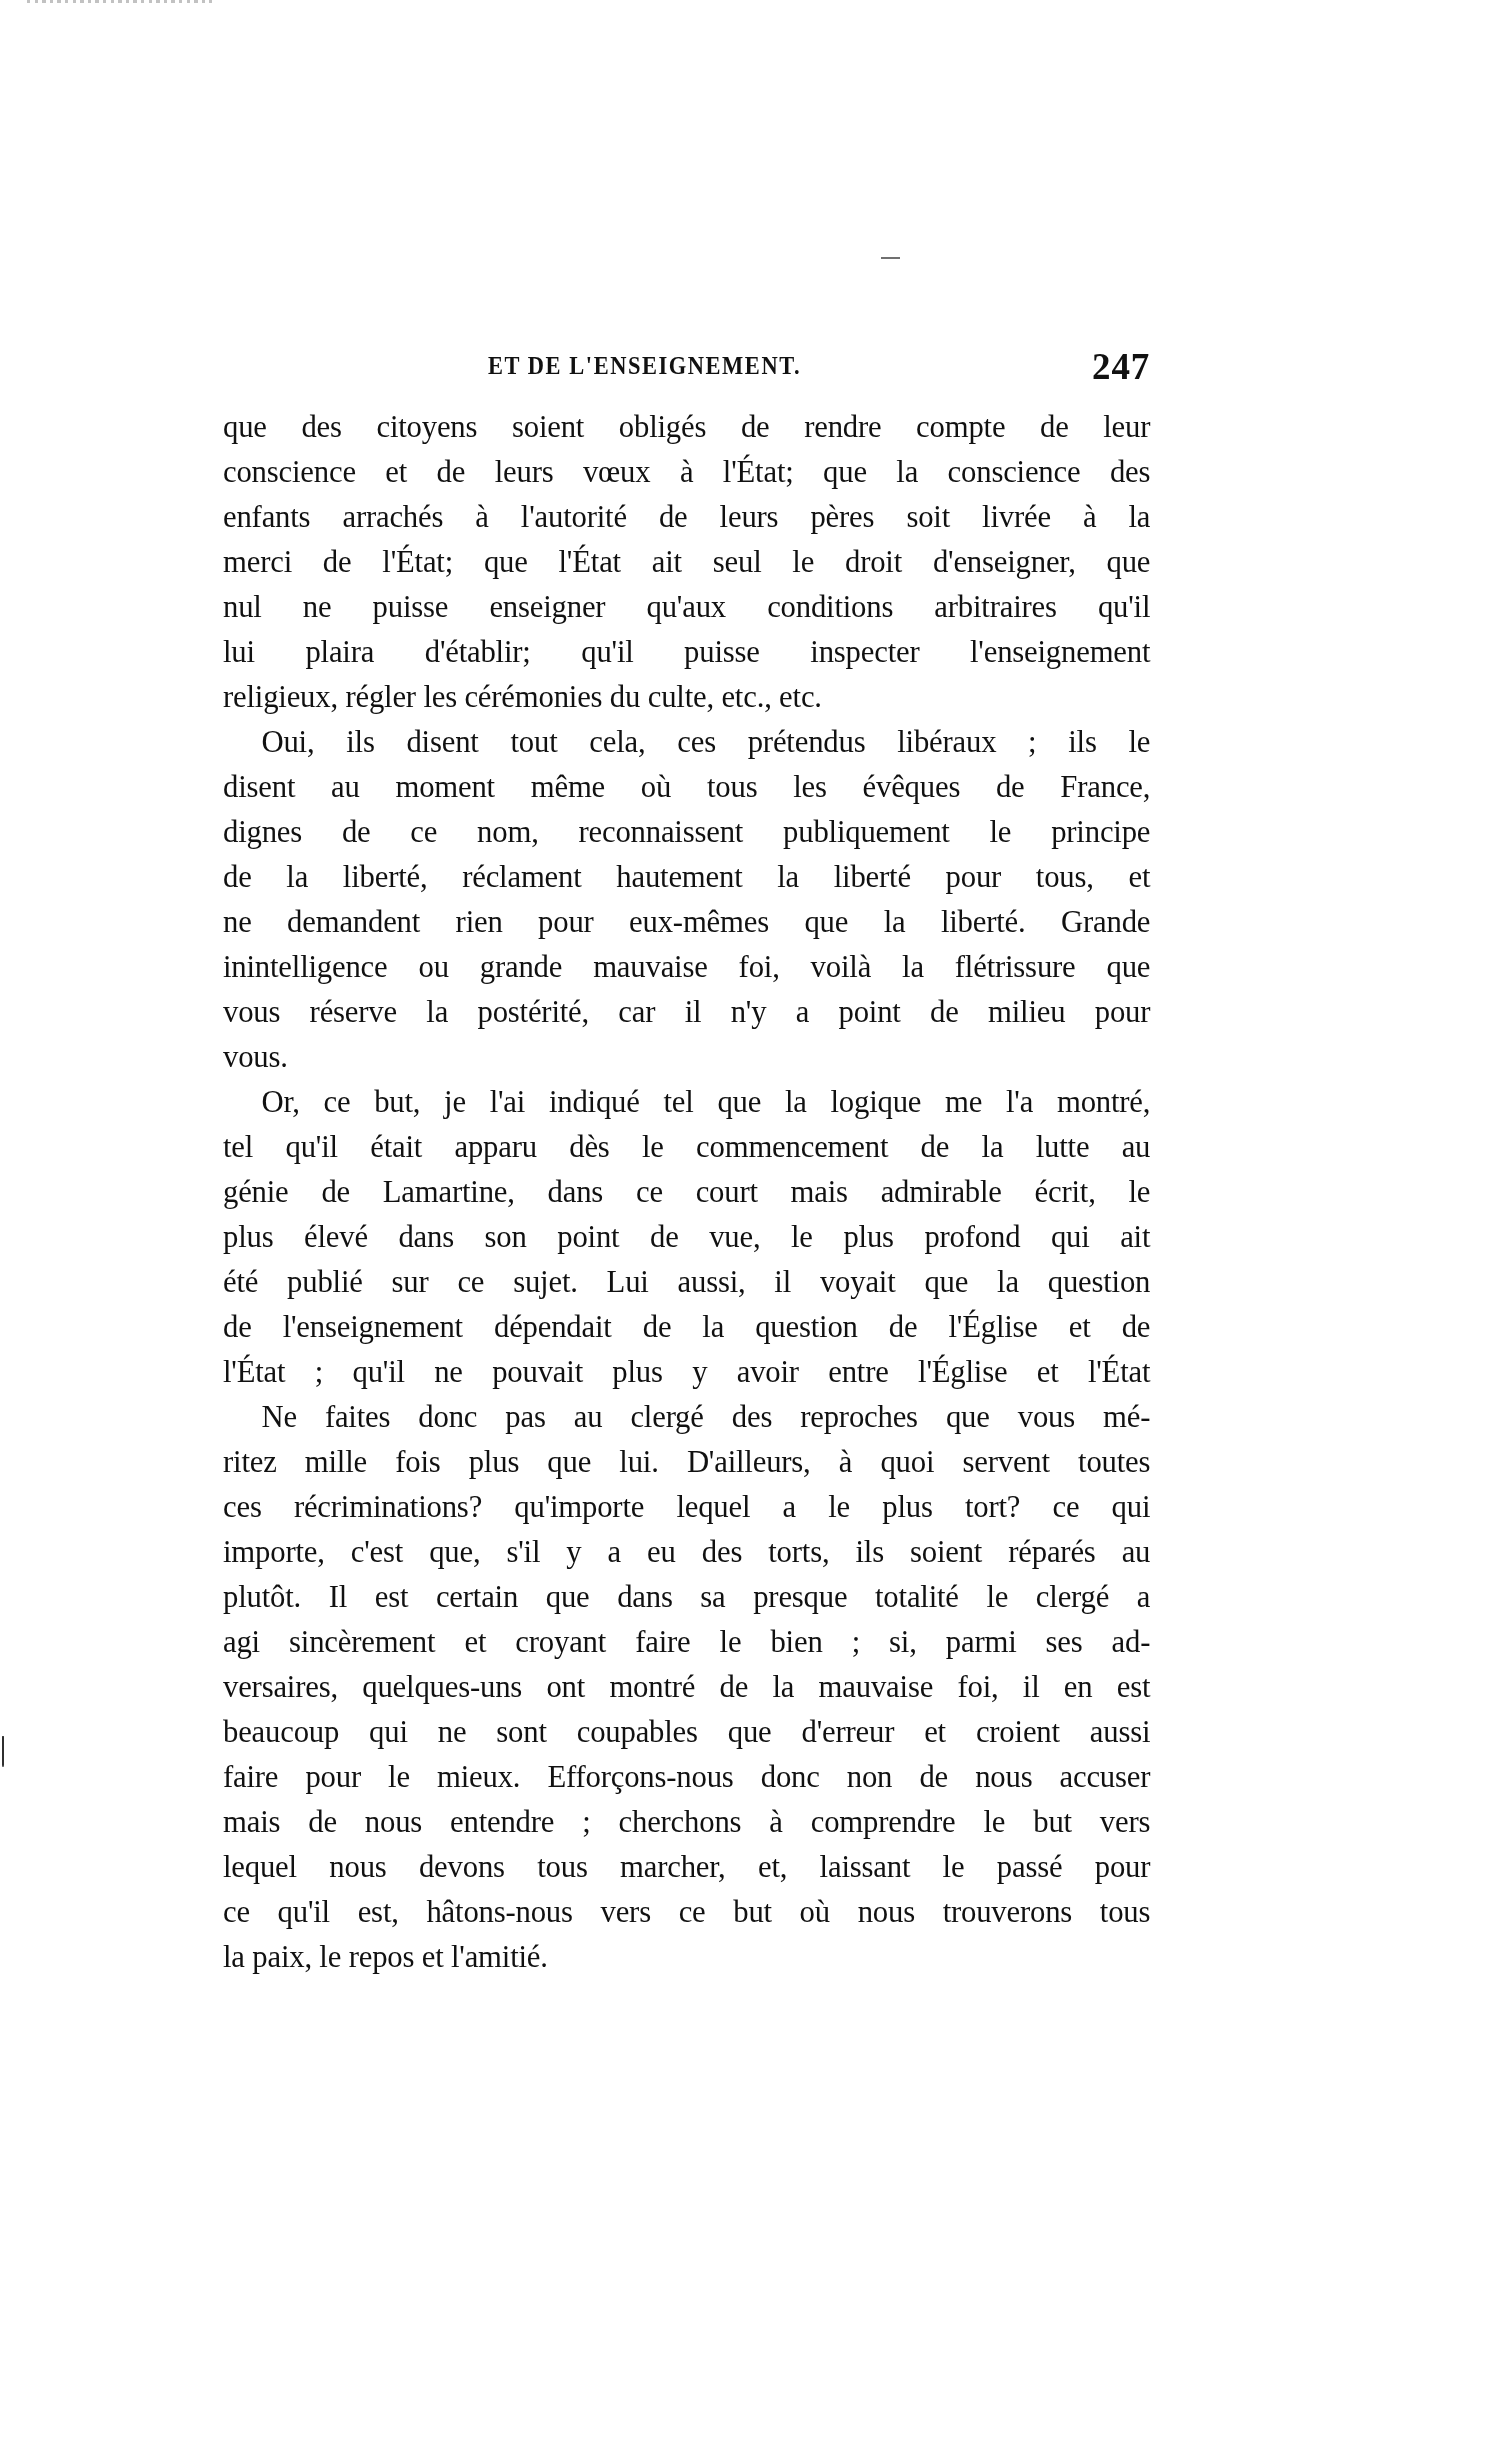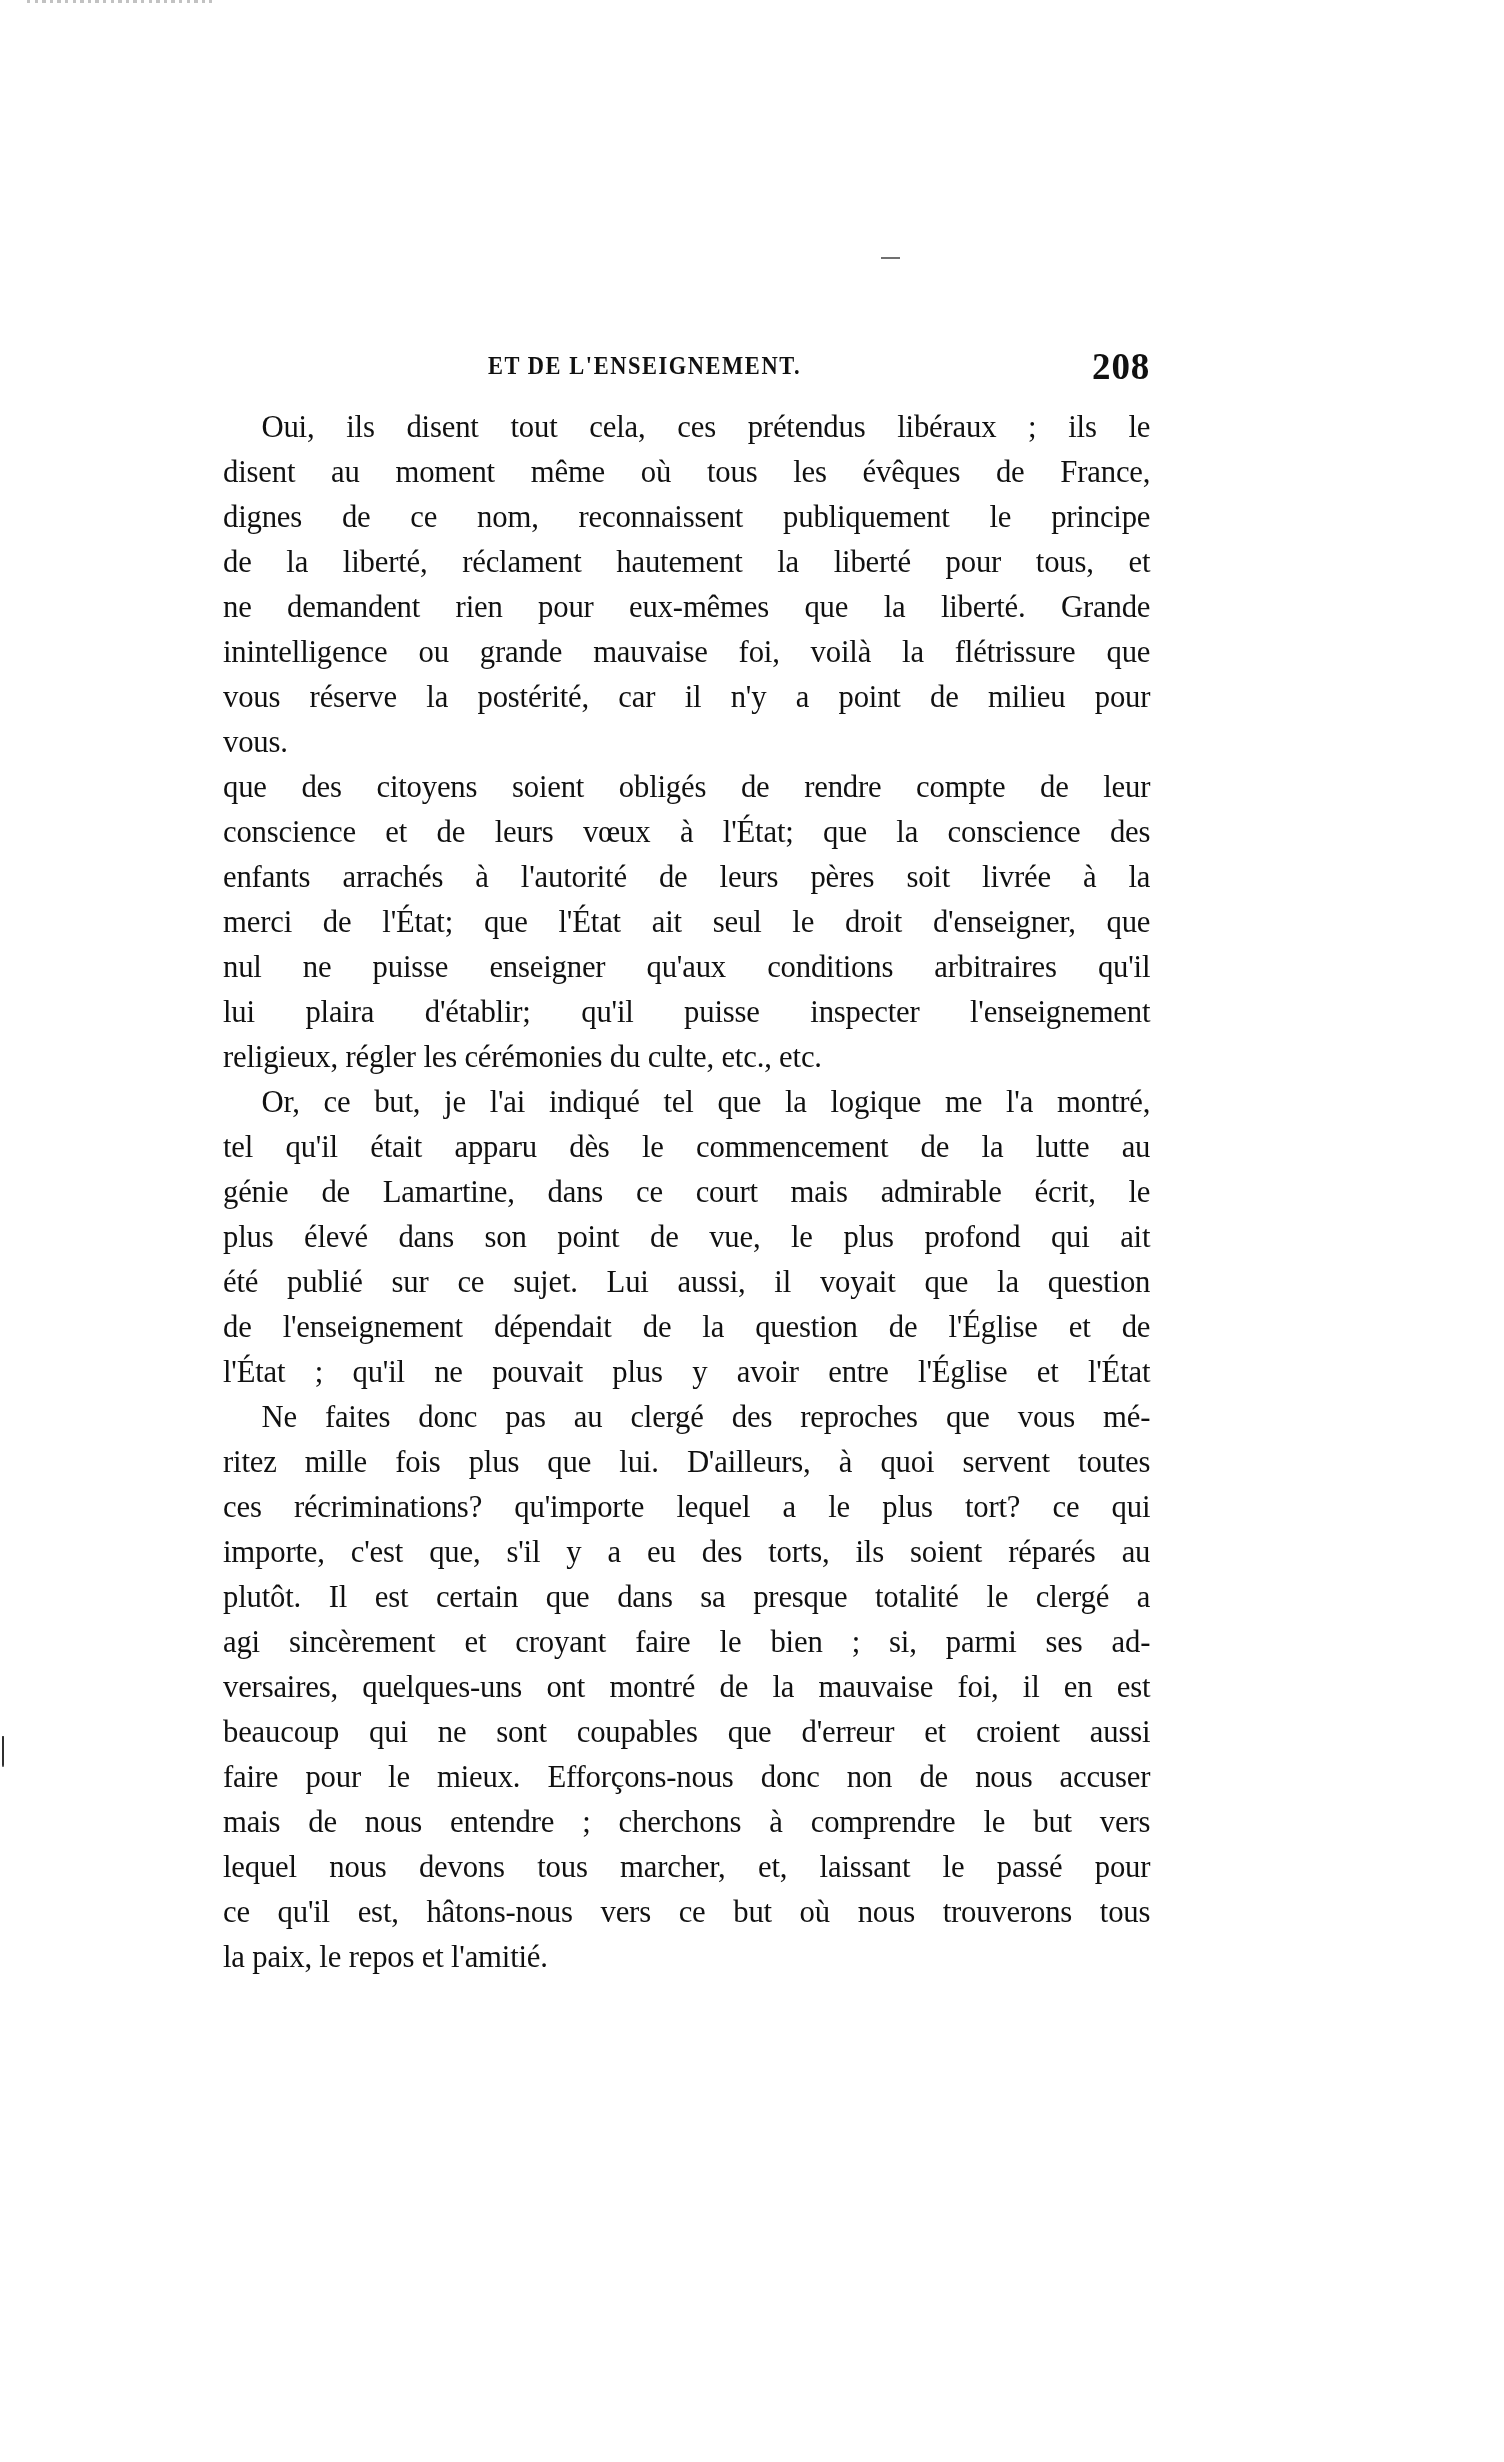--- a/index.html
+++ b/index.html
@@ -91,44 +91,44 @@
   }
 </style>
 </head>
 <body>
 
 <div class="scan-noise-top"></div>
 <div class="stray-mark"></div>
 
 <div class="running-head">
   <span class="running-title">ET DE L'ENSEIGNEMENT.</span>
-  <span class="page-number">208</span>
+  <span class="page-number">247</span>
 </div>
 
 <div class="text-block">
+
+  <div>
+    <span class="line">que des citoyens soient obligés de rendre compte de leur</span>
+    <span class="line">conscience et de leurs vœux à l'État; que la conscience des</span>
+    <span class="line">enfants arrachés à l'autorité de leurs pères soit livrée à la</span>
+    <span class="line">merci de l'État; que l'État ait seul le droit d'enseigner, que</span>
+    <span class="line">nul ne puisse enseigner qu'aux conditions arbitraires qu'il</span>
+    <span class="line">lui plaira d'établir; qu'il puisse inspecter l'enseignement</span>
+    <span class="line last">religieux, régler les cérémonies du culte, etc., etc.</span>
+  </div>
 
   <div>
     <span class="line indent">Oui, ils disent tout cela, ces prétendus libéraux ; ils le</span>
     <span class="line">disent au moment même où tous les évêques de France,</span>
     <span class="line">dignes de ce nom, reconnaissent publiquement le principe</span>
     <span class="line">de la liberté, réclament hautement la liberté pour tous, et</span>
     <span class="line">ne demandent rien pour eux-mêmes que la liberté. Grande</span>
     <span class="line">inintelligence ou grande mauvaise foi, voilà la flétrissure que</span>
     <span class="line">vous réserve la postérité, car il n'y a point de milieu pour</span>
     <span class="line last">vous.</span>
-  </div>
-
-  <div>
-    <span class="line">que des citoyens soient obligés de rendre compte de leur</span>
-    <span class="line">conscience et de leurs vœux à l'État; que la conscience des</span>
-    <span class="line">enfants arrachés à l'autorité de leurs pères soit livrée à la</span>
-    <span class="line">merci de l'État; que l'État ait seul le droit d'enseigner, que</span>
-    <span class="line">nul ne puisse enseigner qu'aux conditions arbitraires qu'il</span>
-    <span class="line">lui plaira d'établir; qu'il puisse inspecter l'enseignement</span>
-    <span class="line last">religieux, régler les cérémonies du culte, etc., etc.</span>
   </div>
 
   <div>
     <span class="line indent">Or, ce but, je l'ai indiqué tel que la logique me l'a montré,</span>
     <span class="line">tel qu'il était apparu dès le commencement de la lutte au</span>
     <span class="line">génie de Lamartine, dans ce court mais admirable écrit, le</span>
     <span class="line">plus élevé dans son point de vue, le plus profond qui ait</span>
     <span class="line">été publié sur ce sujet. Lui aussi, il voyait que la question</span>
     <span class="line">de l'enseignement dépendait de la question de l'Église et de</span>
     <span class="line">l'État ; qu'il ne pouvait plus y avoir entre l'Église et l'État</span>

